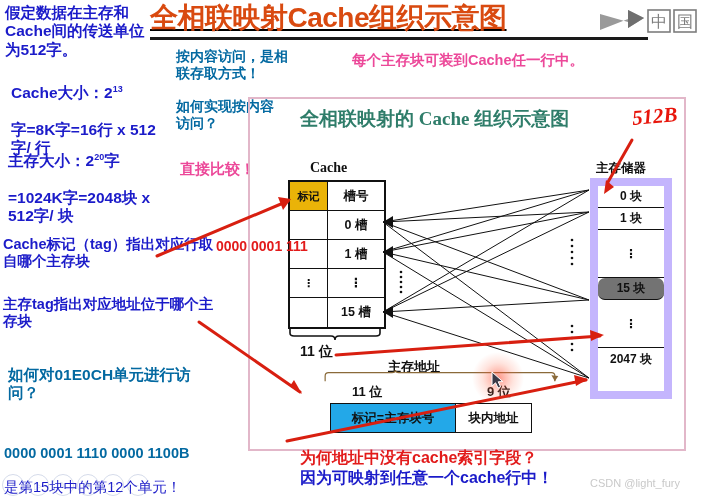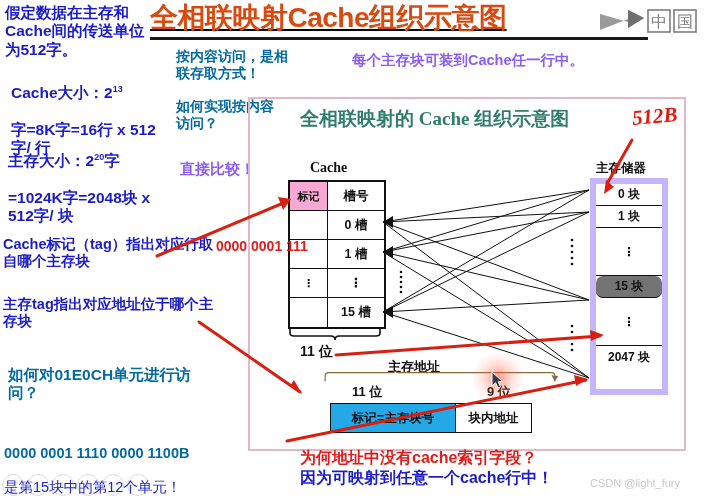--- a/index.html
+++ b/index.html
@@ -19,21 +19,21 @@
   #title-rule{
     position:absolute;left:150px;top:37px;width:498px;height:3px;background:#1a1a1a;
   }
   
   #logo{left:598px;top:8px;width:104px;height:30px;}
   #logo svg{display:block;}
 
   
   .blue{color:#1b1bc9;font-weight:bold;}
   .red{color:#0369a1;font-weight:bold;}
-  .black{color:#8b5cf6;font-weight:bold;}
+  .black{color:#ec4899;font-weight:bold;}
   .txt{line-height:1.18;white-space:pre-line;}
 
   #left-note-1{left:5px;top:4px;width:150px;font-size:15.5px;}
   #left-cache-size{left:11px;top:66px;width:160px;font-size:15.5px;}
   #left-mem-size{left:8px;top:134px;width:165px;font-size:15.5px;}
   #left-tag-note{left:3px;top:236px;width:215px;font-size:14.5px;}
   #left-mtag-note{left:3px;top:296px;width:215px;font-size:14.5px;}
   #left-q-01e0ch{left:8px;top:366px;width:205px;font-size:15.5px;}
   #left-bits{left:4px;top:428px;width:245px;font-size:14.5px;}
   #left-bits .l2{color:#1b1bc9;}
@@ -58,32 +58,32 @@
   
   #cache-label{left:310px;top:160px;font-size:14px;font-weight:bold;color:#111;
     font-family:"Liberation Serif",serif;}
   #cache-table{left:288px;top:180px;width:94px;height:145px;border:2px solid #111;}
   #cache-table .row{display:flex;height:29px;border-bottom:1.5px solid #111;box-sizing:border-box;}
   #cache-table .row:last-child{border-bottom:none;}
   #cache-table .c1{width:38px;border-right:1.5px solid #111;box-sizing:border-box;
     display:flex;align-items:center;justify-content:center;font-size:11px;font-weight:bold;color:#111;}
   #cache-table .c2{flex:1;display:flex;align-items:center;justify-content:center;
     font-size:12.5px;font-weight:bold;color:#111;}
-  #cache-table .hl{background:#f9a8d4;text-align:center;}
+  #cache-table .hl{background:#eab308;text-align:center;}
   .dots-v{letter-spacing:0;line-height:8px;font-size:13px;font-weight:bold;}
 
   #red-overlay{left:216px;top:238px;font-size:14px;color:#e21b1b;font-weight:bold;white-space:nowrap;}
 
   #cache-brace{left:288px;top:327px;width:94px;height:14px;}
   #cache-bits{left:300px;top:343px;font-size:14px;font-weight:bold;color:#111;}
 
   
   #mem-label{left:596px;top:160px;font-size:12.5px;font-weight:bold;color:#111;
     font-family:"Liberation Serif",serif;}
-  #mem-table{left:590px;top:178px;width:66px;height:205px;border:6px solid #c4b5fd;}
+  #mem-table{left:590px;top:178px;width:66px;height:205px;border:8px solid #c4b5fd;}
   #mem-table .mrow{border-bottom:1.5px solid #111;box-sizing:border-box;
     display:flex;align-items:center;justify-content:center;font-size:12px;font-weight:bold;color:#111;}
   #mem-table .mrow:last-child{border-bottom:none;}
   #mem-table .h22{height:22px;}
   #mem-table .h48{height:48px;}
   #mem-table .green{background:#737373;border-radius:7px;}
 
   
   #addr-title{left:388px;top:358px;font-size:13px;font-weight:bold;color:#111;}
   #addr-brace{left:304px;top:372px;width:272px;height:12px;}

